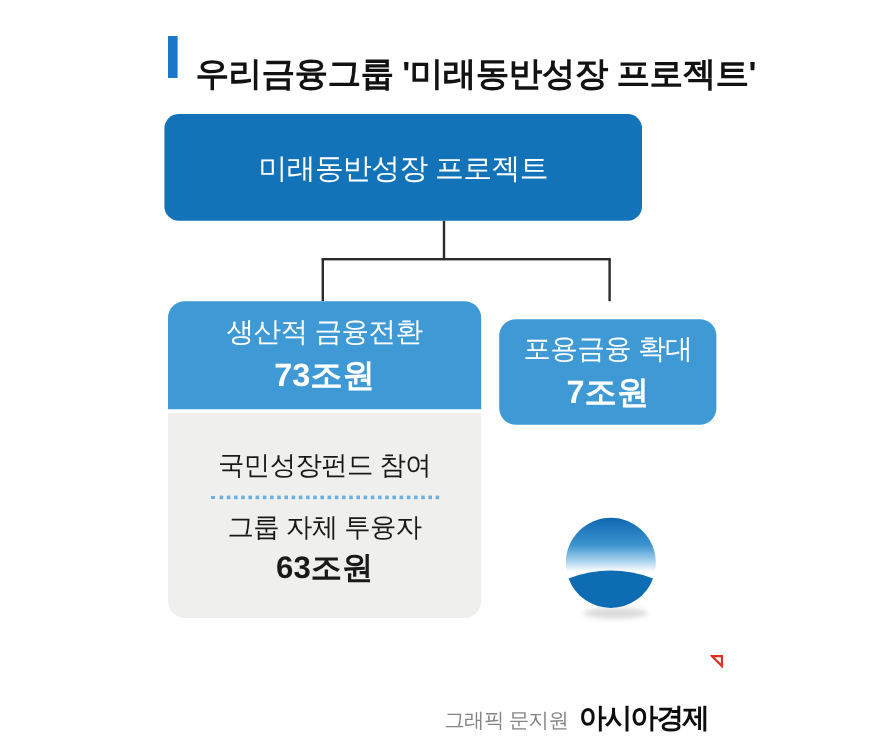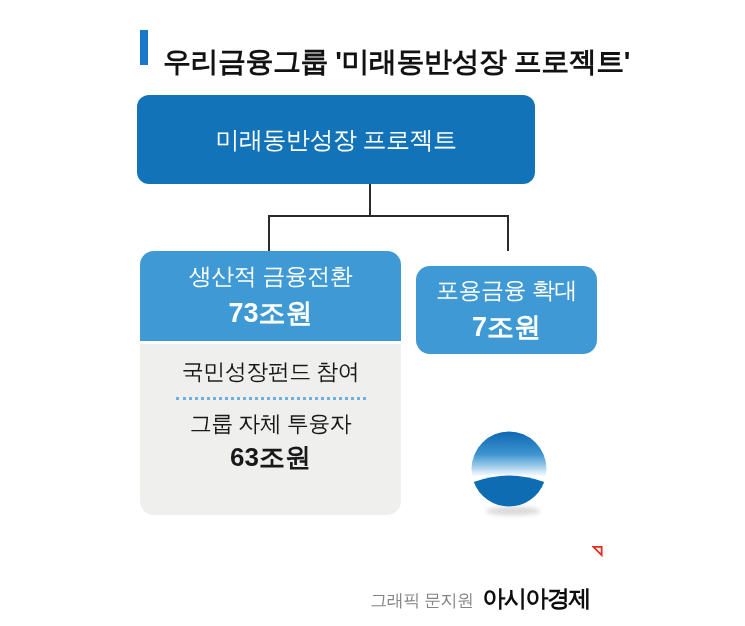--- a/index.html
+++ b/index.html
@@ -37,21 +37,21 @@
     background:#3e99d4; color:#ffffff;
     display:flex; flex-direction:column; align-items:center; justify-content:center; gap:3px;
   }
   .node-head .node-title { font-size:23px; letter-spacing:-0.5px; }
   .node-head .node-amount { font-size:27px; font-weight:bold; }
 
   .node-left { position:absolute; left:140px; top:251px; width:261px; }
   .node-left .node-head { height:90px; border-radius:14px 14px 0 0; }
   .detail-box {
     margin-top:3px; height:171px; background:#eff0ee; border-radius:0 0 14px 14px;
-    box-sizing:border-box; padding-top:14px; text-align:center; color:#191919;
+    box-sizing:border-box; padding-top:30px; text-align:center; color:#191919;
   }
   .detail-label  { font-size:22px; line-height:28px; letter-spacing:-0.5px; }
   .detail-amount { font-size:26px; line-height:32px; font-weight:bold; margin-top:3px; }
   .dotted-divider {
     width:190px; height:0; margin:11px auto 10px auto;
     border-top:3px dotted #6db0e0;
   }
 
   .node-right {
     position:absolute; left:416px; top:266px; width:181px; height:88px;

